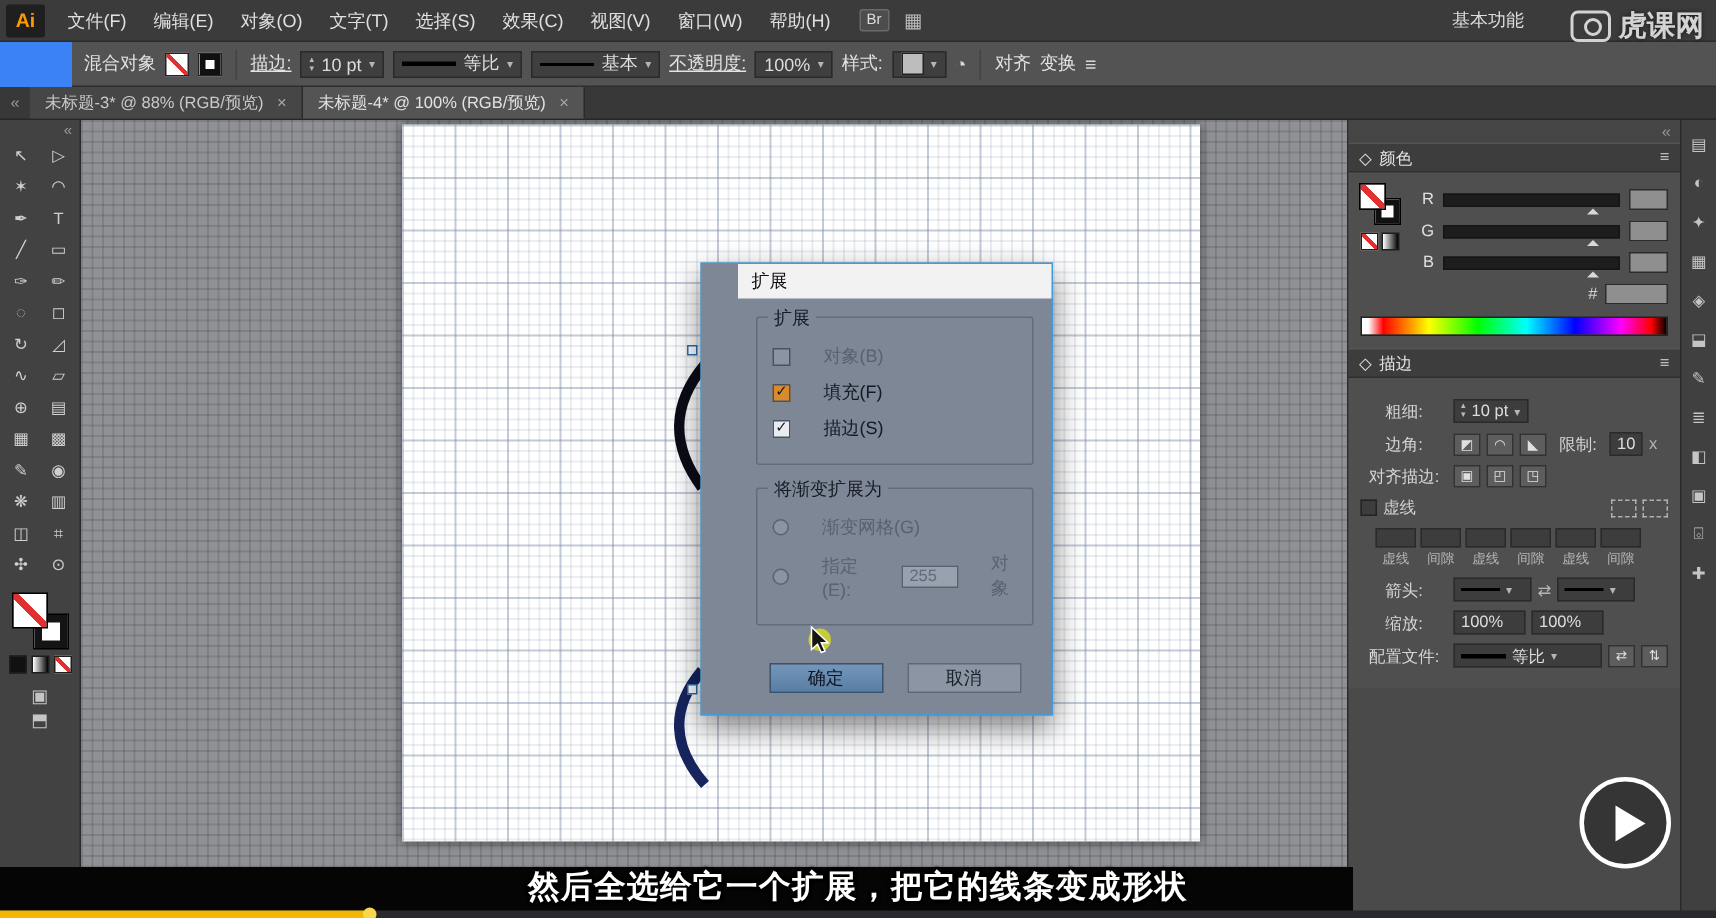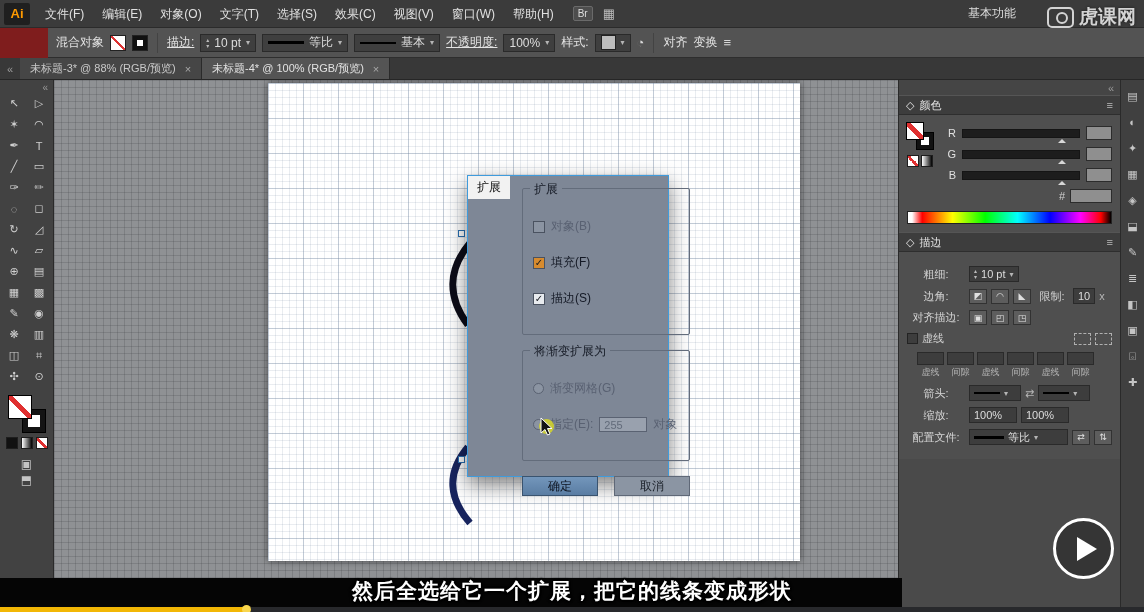--- a/index.html
+++ b/index.html
@@ -1,19 +1,19 @@
 <!DOCTYPE html>
 <html><head>
 <meta charset="utf-8">
 <style>
   * { margin:0; padding:0; box-sizing:border-box; }
   html,body { background:#222; }
   body { width:1144px; height:612px; overflow:hidden;
          font-family:"Liberation Sans","DejaVu Sans",sans-serif; }
-  .app { position:relative; width:1144px; height:612px; background:#7f1d1d;
+  .app { position:relative; width:1144px; height:612px; background:#3b82f6;
          font-size:12px; color:#cfcfcf; overflow:hidden; }
 
   
   .menubar { height:28px; background:#3b3b3b; border-bottom:1px solid #2b2b2b;
              display:flex; align-items:center; padding-left:4px; }
   .ai-logo { width:26px; height:22px; background:#1f1f1f; color:#ff9a00; font-weight:bold;
              display:flex; align-items:center; justify-content:center; border-radius:2px;
              margin-right:6px; font-size:13px; }
   .menu-item { padding:0 9px; line-height:28px; color:#e0e0e0; }
   .badge { border:1px solid #6a6a6a; background:#4d4d4d; padding:1px 4px; border-radius:2px;
@@ -141,31 +141,31 @@
   .dashicon { width:17px; height:12px; border:1px dashed #b0b0b0; }
   .cbx-sm { width:11px; height:11px; background:#3d3d3d; border:1px solid #232323; }
 
   .dockstrip { width:24px; background:#404040; border-left:1px solid #2a2a2a; display:flex;
                flex-direction:column; align-items:center; padding-top:8px; gap:10px;
                color:#c5c5c5; flex-shrink:0; }
   .dock-icon { width:16px; height:16px; display:flex; align-items:center;
                justify-content:center; font-size:11px; }
 
   
-  .dialog { position:absolute; left:467px; top:175px; width:202px; height:302px; z-index:10;
+  .dialog { position:absolute; left:467px; top:175px; width:235px; height:302px; z-index:10;
             border:1px solid #3f9bdc; box-shadow:0 8px 20px rgba(0,0,0,.5);
-            background:#7e8796; display:flex; flex-direction:row; }
+            background:#7e8796; display:flex; flex-direction:column;padding-left:24px; }
   .dlg-title { height:23px; background:#f2f2f2; color:#111; display:flex; align-items:center;
                padding:0 9px; font-size:12px; flex-shrink:0; }
   .dlg-body { padding:12px 12px 14px; flex:1; display:flex; flex-direction:column; }
   .dlg-group { border:1px solid #636c7b; border-radius:2px; padding:10px 10px 8px;
                margin-bottom:15px; position:relative; }
   .dlg-legend { position:absolute; top:-8px; left:7px; background:#7e8796; padding:0 4px;
                 color:#161b26; font-size:12px; }
-  .opt { display:flex; align-items:center; gap:6px; margin:19px 0; color:#141925; font-size:12px; }
+  .opt { display:flex; align-items:center; gap:22px; margin:7px 0; color:#141925; font-size:12px; }
   .opt.disabled { color:#596172; }
   .cbx { width:12px; height:12px; border:1px solid #4a5260; background:#8b94a2;
          display:flex; align-items:center; justify-content:center; font-size:10px;
          color:#15181f; line-height:1; flex-shrink:0; }
   .cbx.fillchk { background:#d78b2e; }
   .cbx.strokechk { background:#e8ebef; }
   .radio { width:11px; height:11px; border-radius:50%; border:1px solid #5a6272;
            background:#8b94a2; flex-shrink:0; }
   .spec-input { width:48px; height:15px; background:#99a1ae; border:1px solid #5a6272;
                 color:#626b7a; font-size:11px; display:flex; align-items:center; padding:0 4px; }

